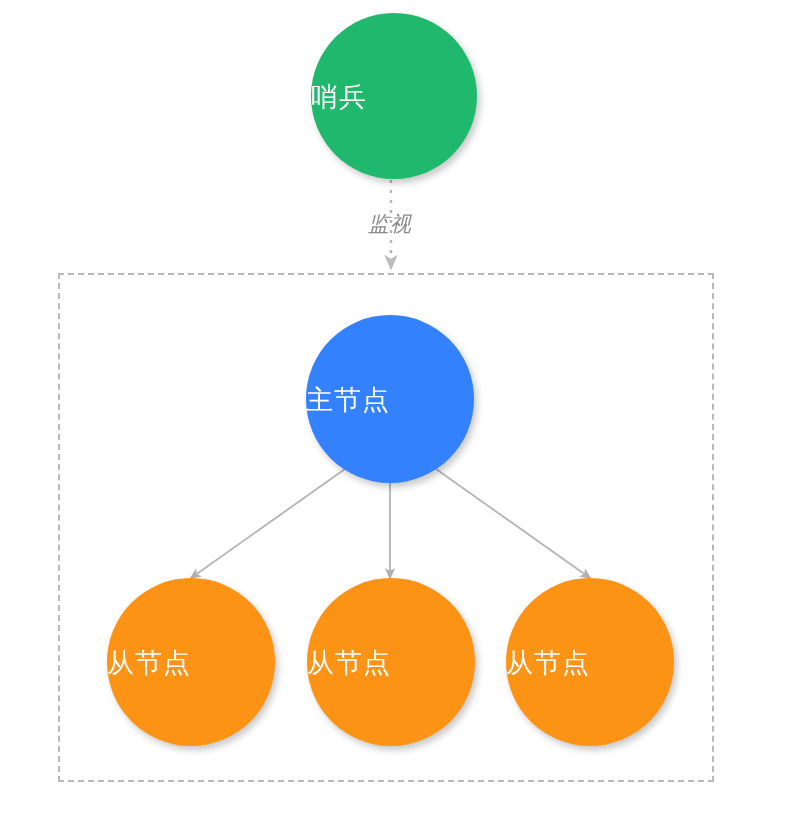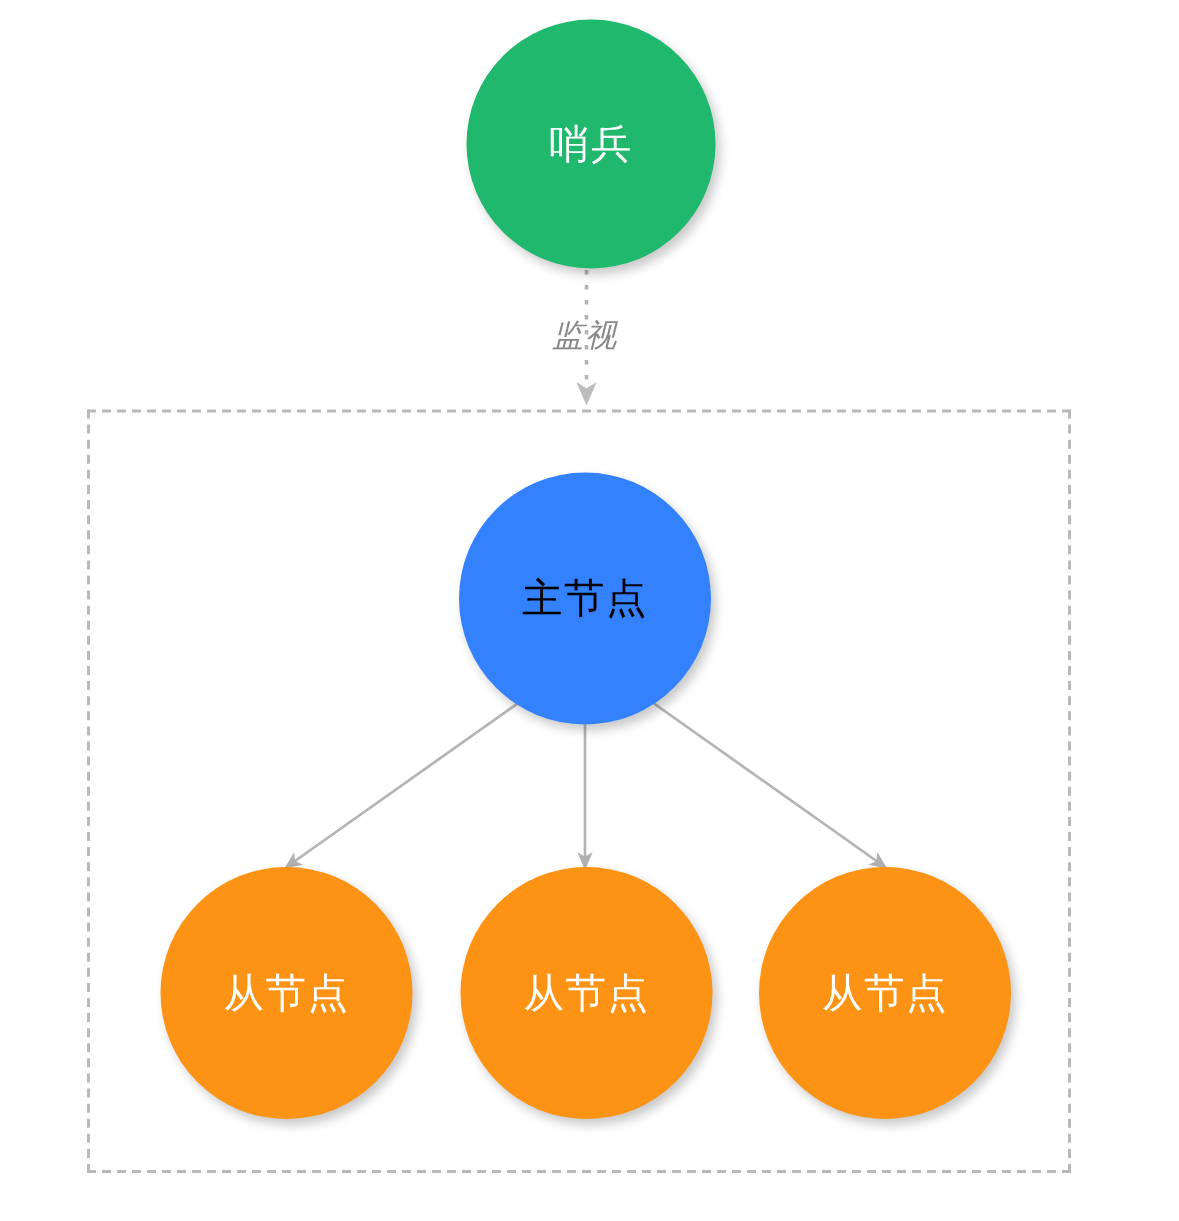--- a/index.html
+++ b/index.html
@@ -30,21 +30,20 @@
     box-sizing: border-box;
     border: 2px dashed #b9b9b9;
     background: transparent;
   }
   .node {
     position: absolute;
     box-sizing: border-box;
     border-radius: 50%;
     display: flex;
     align-items: center;
-    justify-content: center;
     color: #ffffff;
     font-weight: 400;
     letter-spacing: 1px;
     text-align: center;
     box-shadow: 3px 4px 7px rgba(0,0,0,0.22);
   }
   .node-label {
     display: block;
     line-height: 1;
     white-space: nowrap;
@@ -80,21 +79,21 @@
         <line x1="345" y1="469" x2="191" y2="578" stroke="#b4b4b4" stroke-width="1.8" marker-end="url(#arrow-solid)"></line>
         <line x1="390" y1="483" x2="390" y2="578" stroke="#b4b4b4" stroke-width="1.8" marker-end="url(#arrow-solid)"></line>
         <line x1="436" y1="469" x2="590" y2="578" stroke="#b4b4b4" stroke-width="1.8" marker-end="url(#arrow-solid)"></line>
       </g>
   </svg>
 
   <div class="node" id="node-sentinel" style="left: 311px; top: 13px; width: 166px; height: 166px; background: rgb(31, 184, 109); color: rgb(255, 255, 255); font-size: 27px;">
     <span class="node-label">哨兵</span>
   </div>
 
-  <div class="node" id="node-master" style="left: 306px; top: 315px; width: 168px; height: 168px; background: rgb(51, 129, 253); color: #000000; font-size: 27px;">
+  <div class="node" id="node-master" style="left: 306px; top: 315px; width: 168px; height: 168px; background: rgb(51, 129, 253); color: #ffffff; font-size: 27px;">
     <span class="node-label">主节点</span>
   </div>
 
   <div class="node" id="node-slave-1" style="left: 107px; top: 578px; width: 168px; height: 168px; background: rgb(253, 147, 20); color: rgb(255, 255, 255); font-size: 27px;">
     <span class="node-label">从节点</span>
   </div>
 
   <div class="node" id="node-slave-2" style="left: 307px; top: 578px; width: 168px; height: 168px; background: rgb(253, 147, 20); color: rgb(255, 255, 255); font-size: 27px;">
     <span class="node-label">从节点</span>
   </div>

